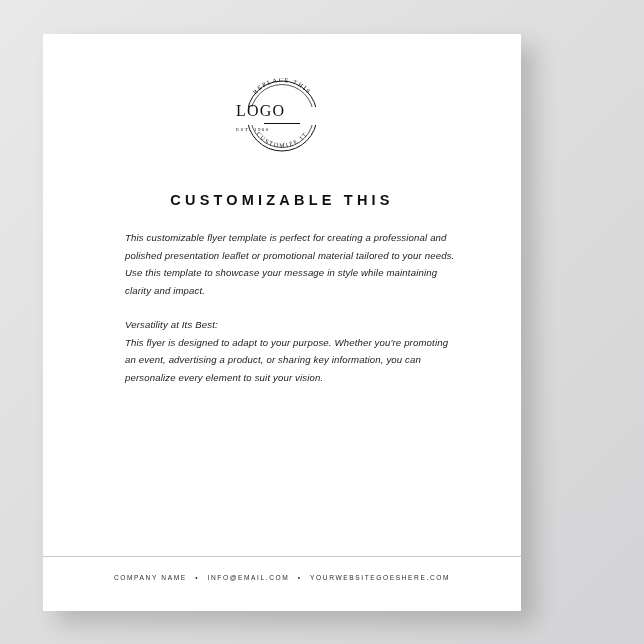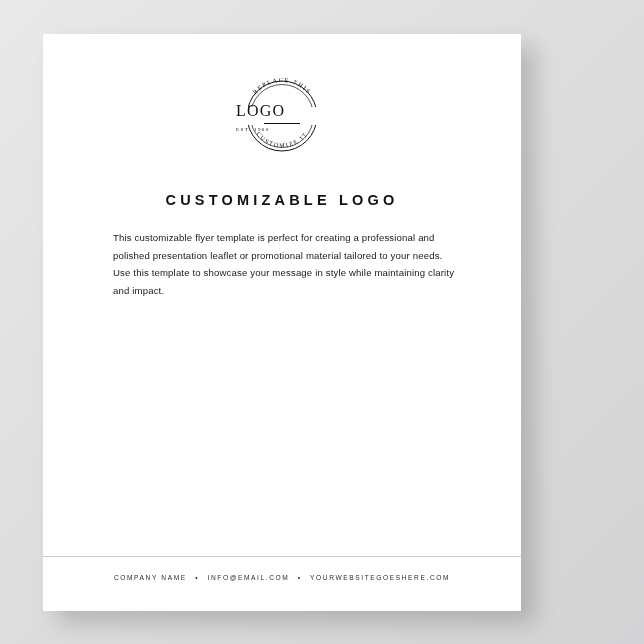--- a/index.html
+++ b/index.html
@@ -93,21 +93,22 @@
     position: absolute;
     left: 66px;
     right: 62px;
     top: 195px;
     color: #1a1a1a;
     font-size: 9.6px;
     line-height: 17.5px;
     letter-spacing: 0.15px;
   }
   .body-copy p {
-    margin: 0 0 17px 4px;
+    margin: 0 0 17px 16px;
+    font-style: italic;
   }
   .body-copy p:last-child {
     margin-bottom: 0;
   }
   
   .footer-rule {
     position: absolute;
     left: 0;
     right: 0;
     bottom: 54px;
@@ -154,24 +155,25 @@
           </text>
         </svg>
         <div class="logo-center">
           <div class="logo-word">LOGO</div>
           <div class="logo-rule"></div>
           <div class="logo-est">EST. 1960</div>
         </div>
       </div>
     </div>
 
-    <div class="headline">CUSTOMIZABLE LOGO</div>
+    <div class="headline">CUSTOMIZABLE THIS</div>
 
     <div class="body-copy">
       <p>This customizable flyer template is perfect for creating a professional and polished presentation leaflet or promotional material tailored to your needs. Use this template to showcase your message in style while maintaining clarity and impact.</p>
+      <p>Versatility at Its Best:<br>This flyer is designed to adapt to your purpose. Whether you're promoting an event, advertising a product, or sharing key information, you can personalize every element to suit your vision.</p>
     </div>
 
     <div class="footer-rule"></div>
     <div class="footer">
       <span>COMPANY NAME</span>
       <span class="sep">•</span>
       <span>INFO@EMAIL.COM</span>
       <span class="sep">•</span>
       <span>YOURWEBSITEGOESHERE.COM</span>
     </div>

